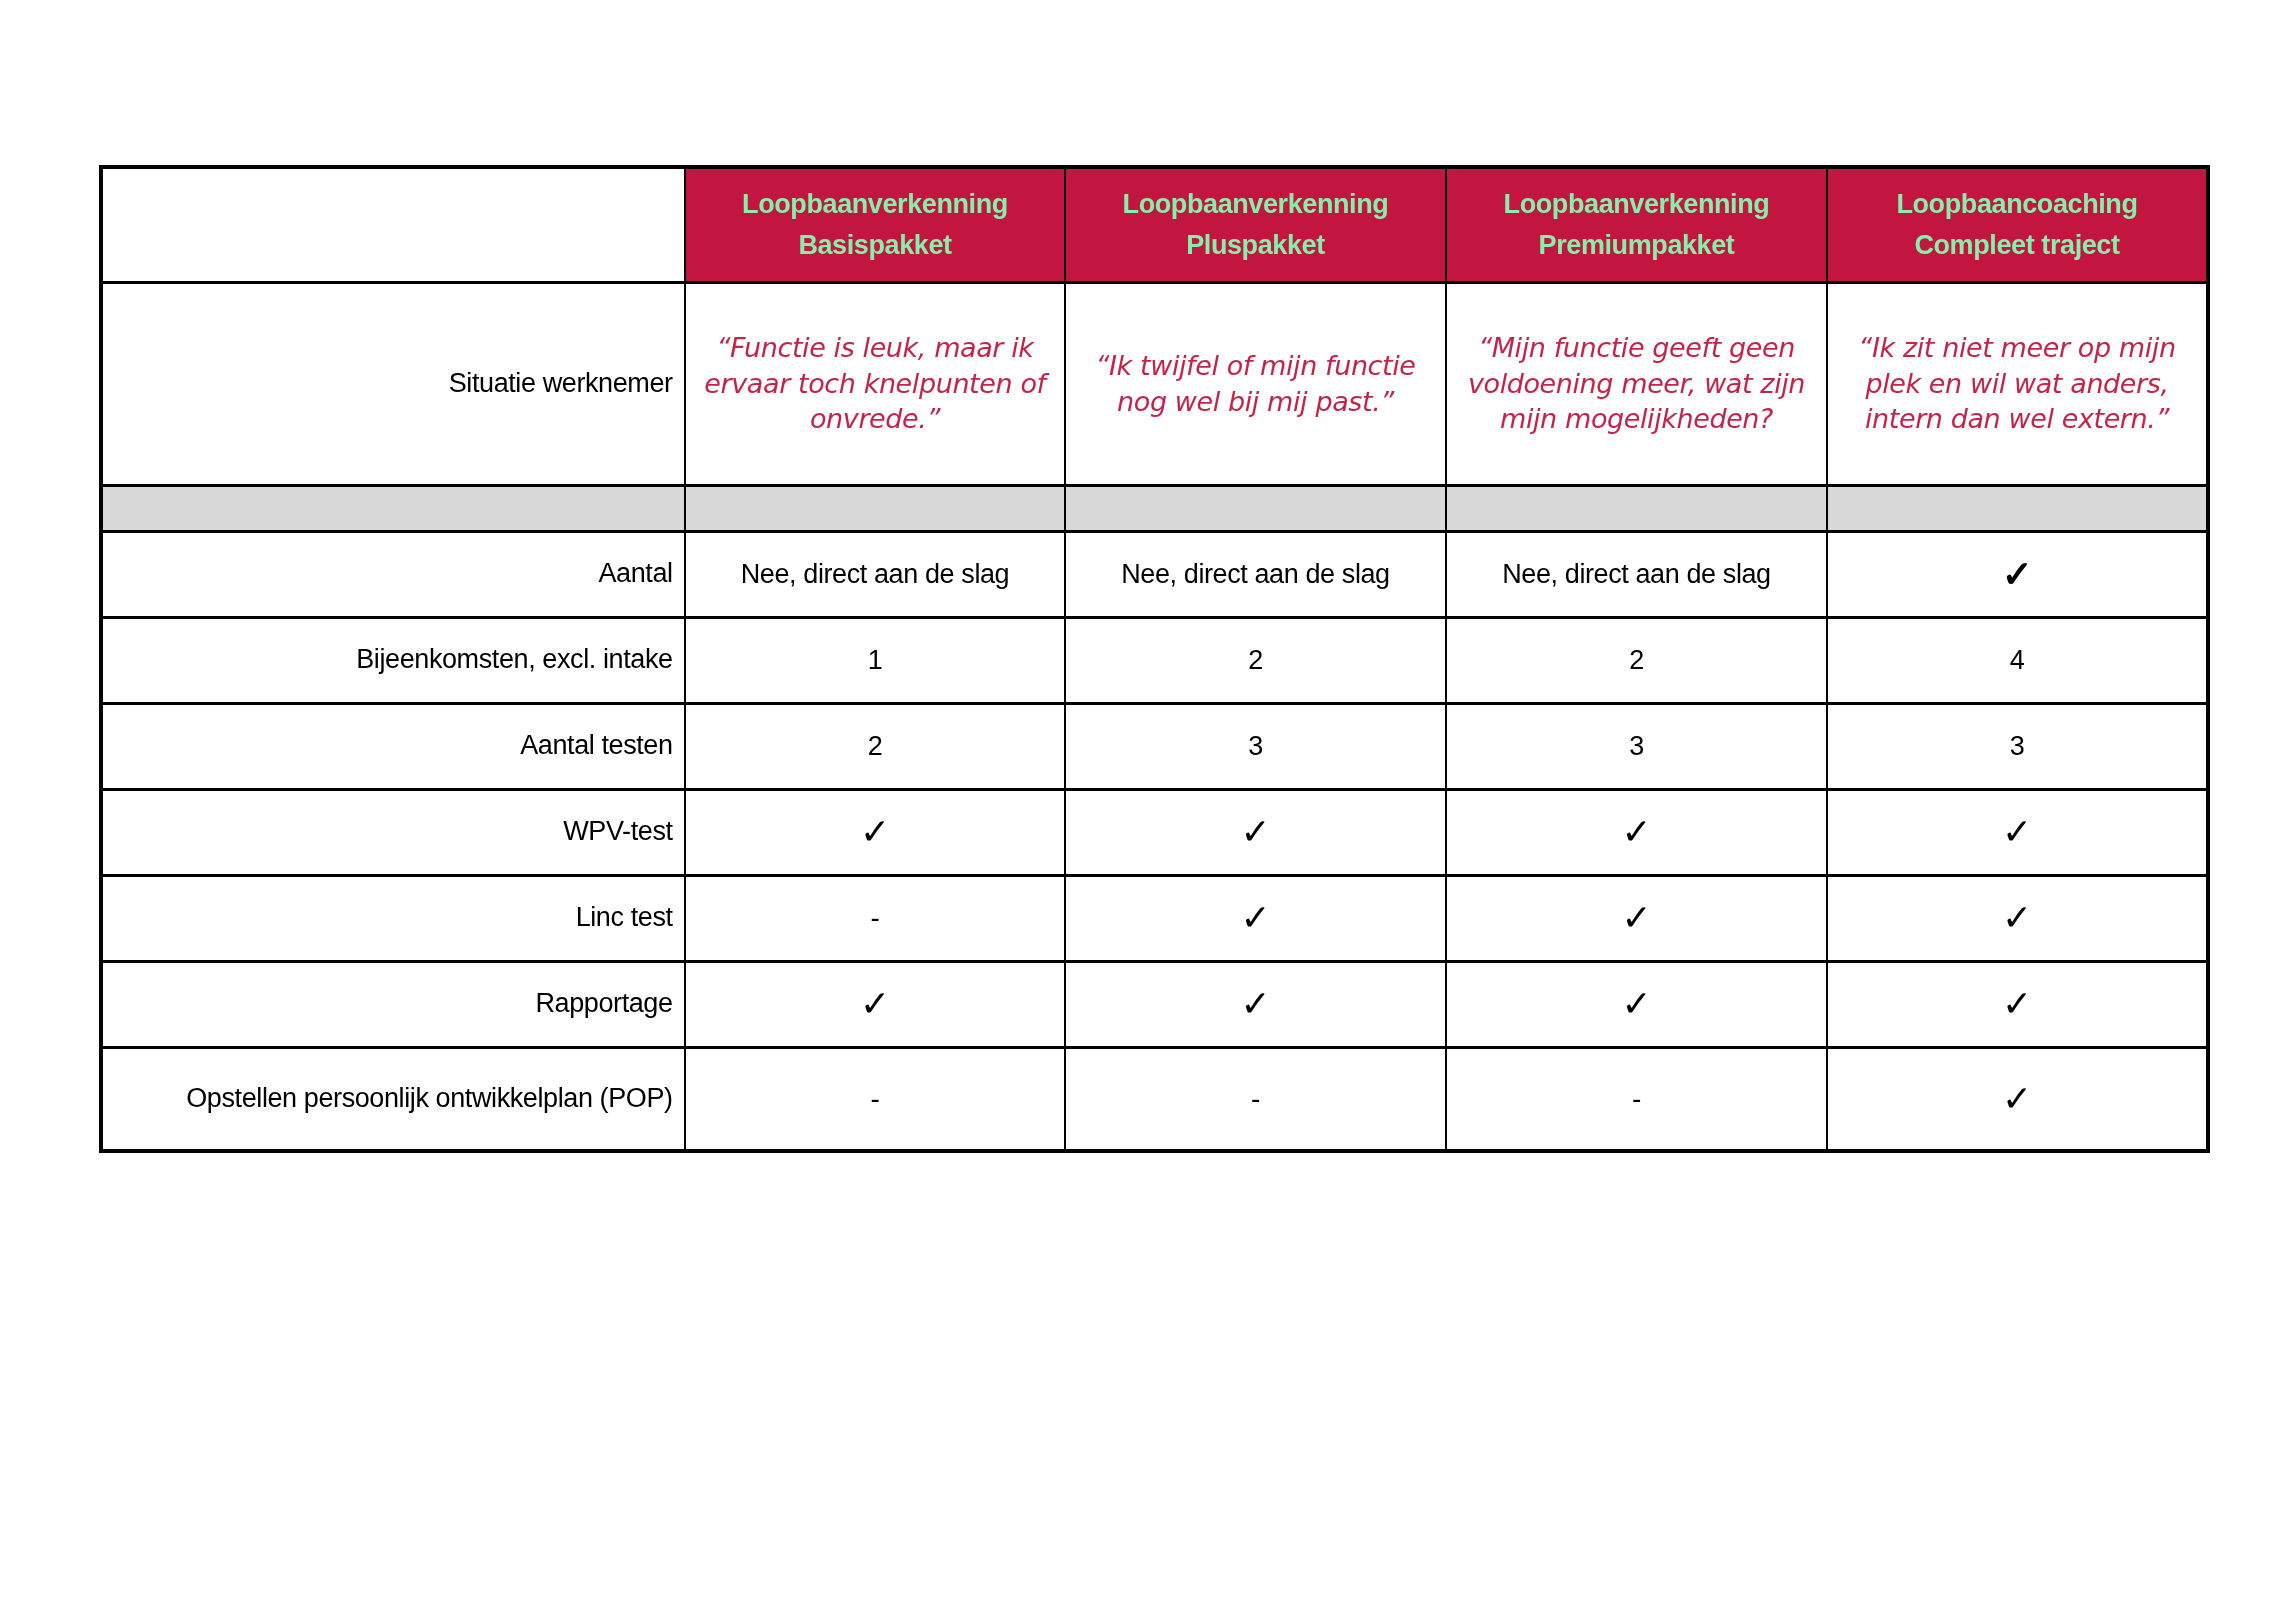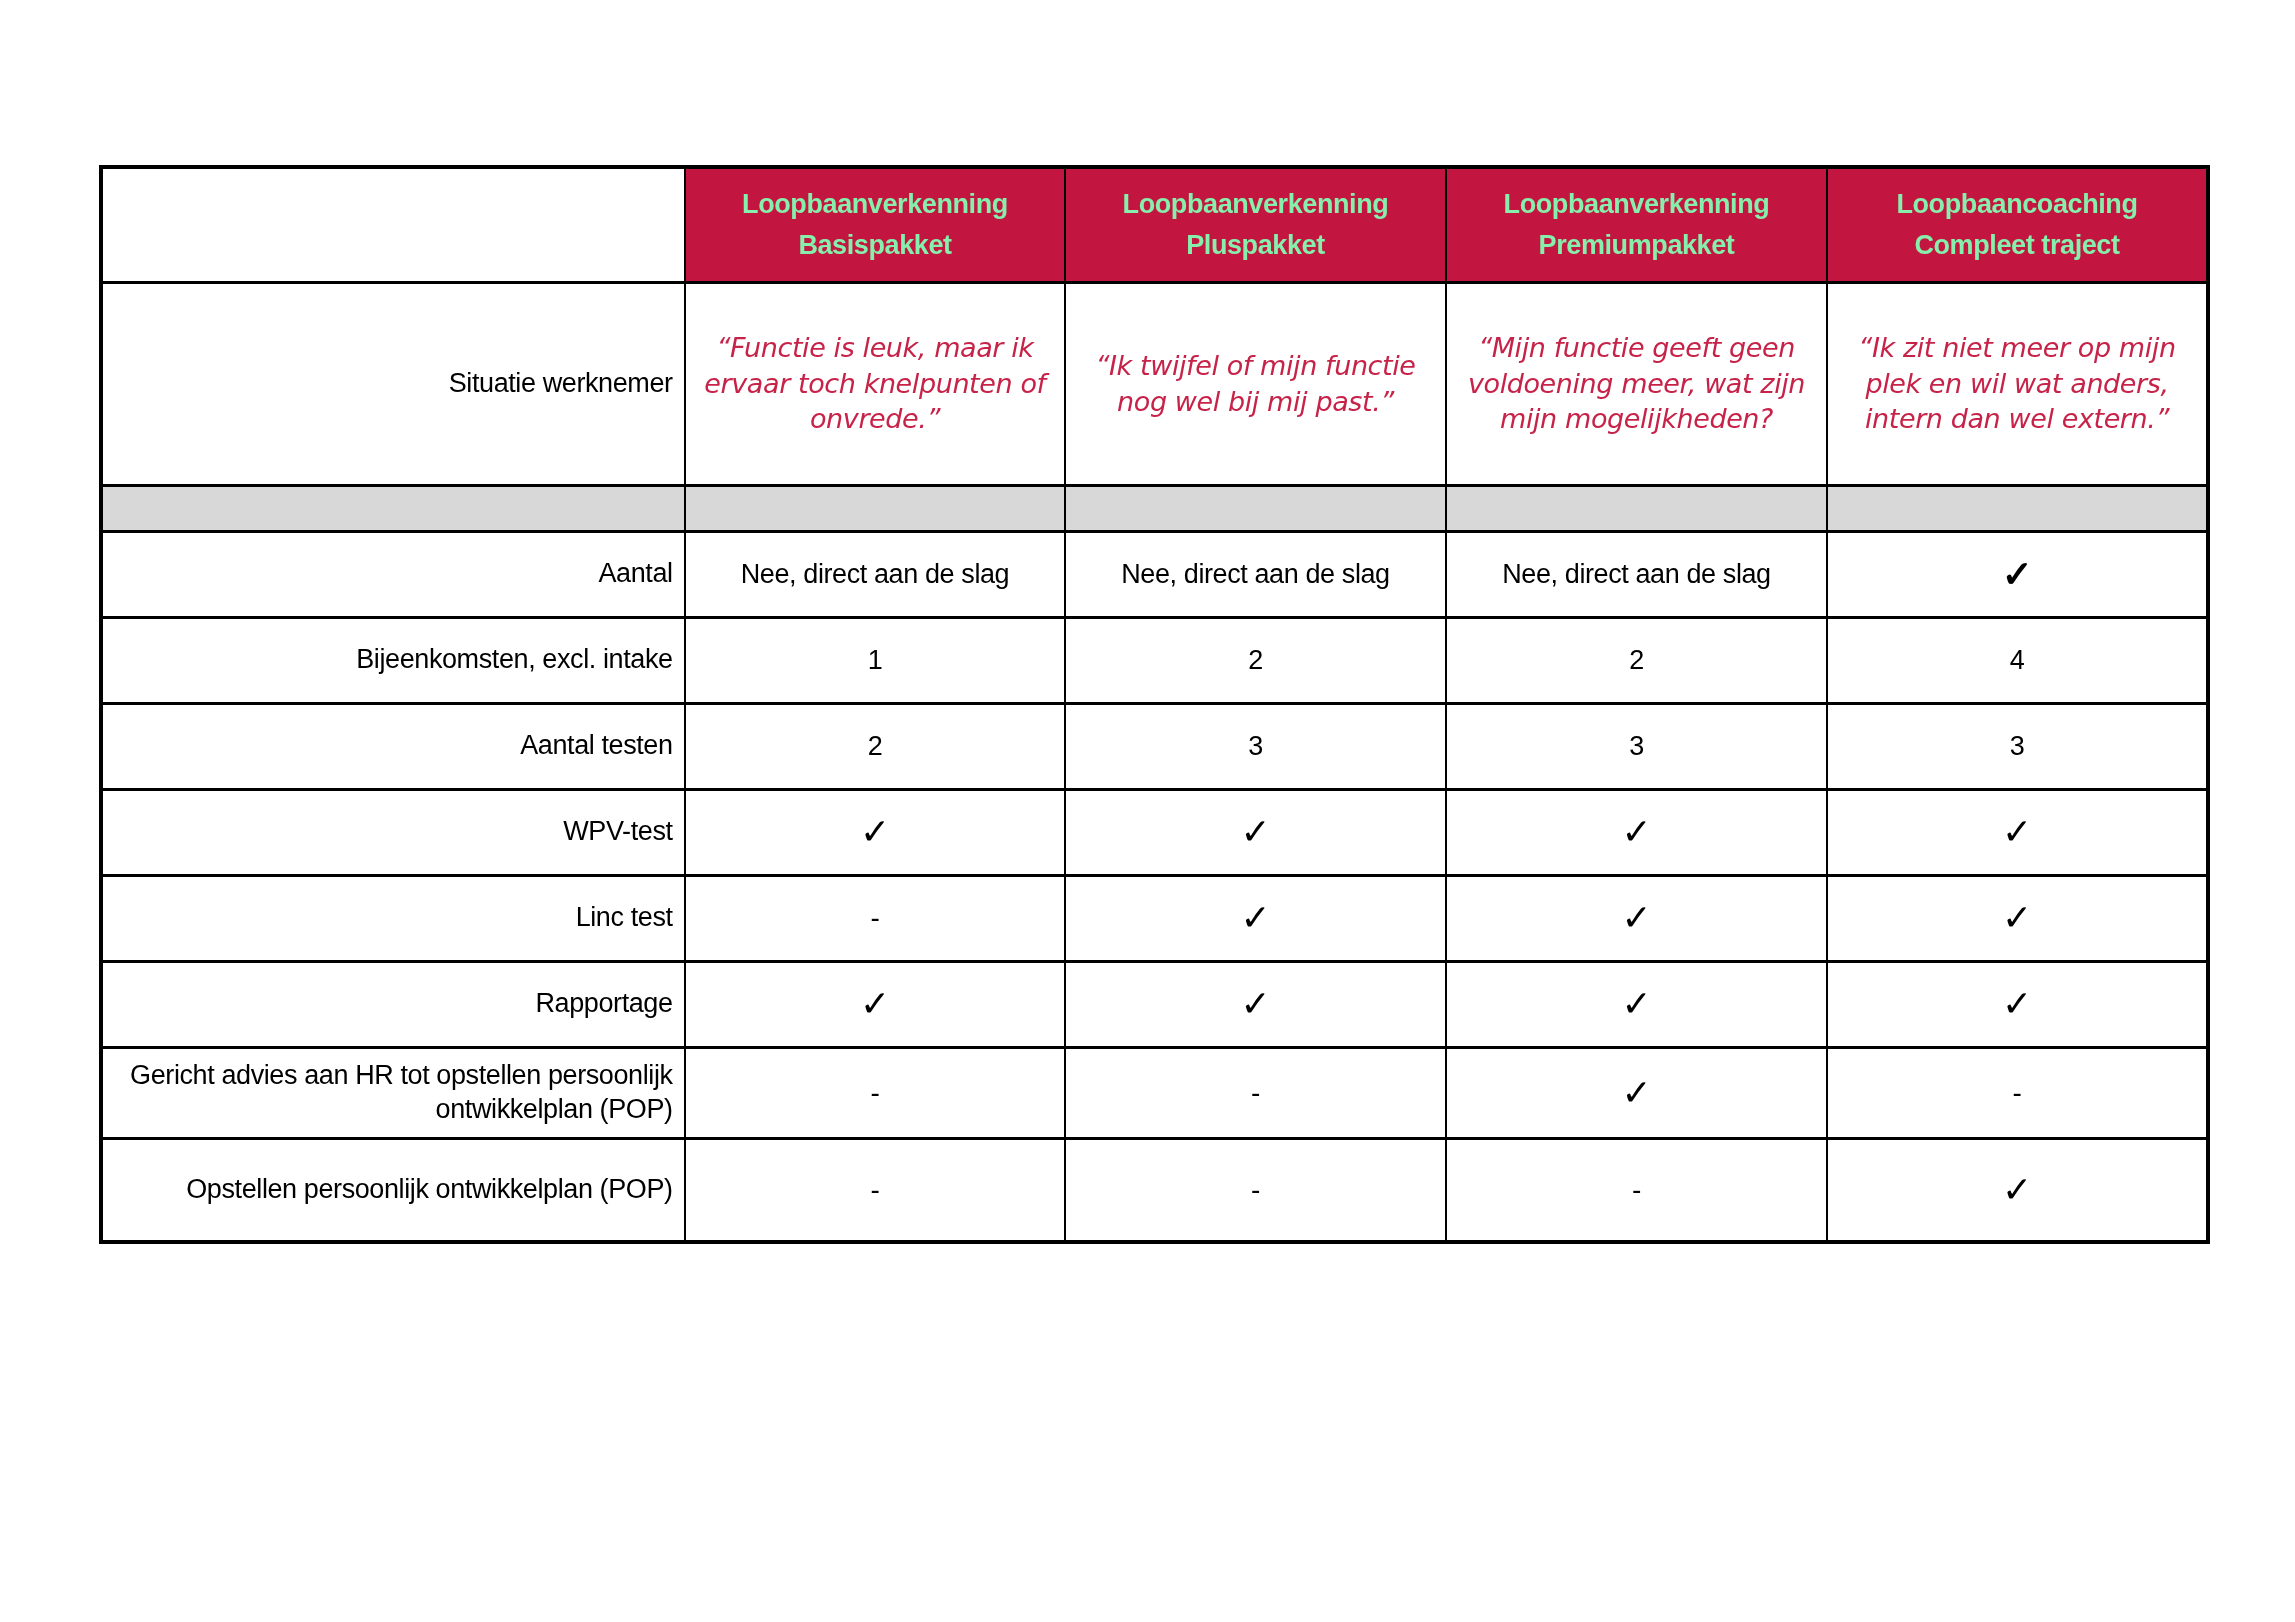--- a/index.html
+++ b/index.html
@@ -174,27 +174,20 @@
 
     <tr class="r-std">
       <td class="lbl c-first">Rapportage</td>
       <td class="val"><span class="check">✓</span></td>
       <td class="val"><span class="check">✓</span></td>
       <td class="val"><span class="check">✓</span></td>
       <td class="val c-last"><span class="check">✓</span></td>
     </tr>
 
 
-    <tr class="r-gericht">
-      <td class="lbl c-first">Gericht advies aan HR tot opstellen persoonlijk ontwikkelplan (POP)</td>
-      <td class="val"><span class="dash">-</span></td>
-      <td class="val"><span class="dash">-</span></td>
-      <td class="val"><span class="check">✓</span></td>
-      <td class="val c-last"><span class="dash">-</span></td>
-    </tr>
 
     <tr class="r-opstellen r-bottom">
       <td class="lbl c-first">Opstellen persoonlijk ontwikkelplan (POP)</td>
       <td class="val"><span class="dash">-</span></td>
       <td class="val"><span class="dash">-</span></td>
       <td class="val"><span class="dash">-</span></td>
       <td class="val c-last"><span class="check">✓</span></td>
     </tr>
   </tbody>
     </table>

